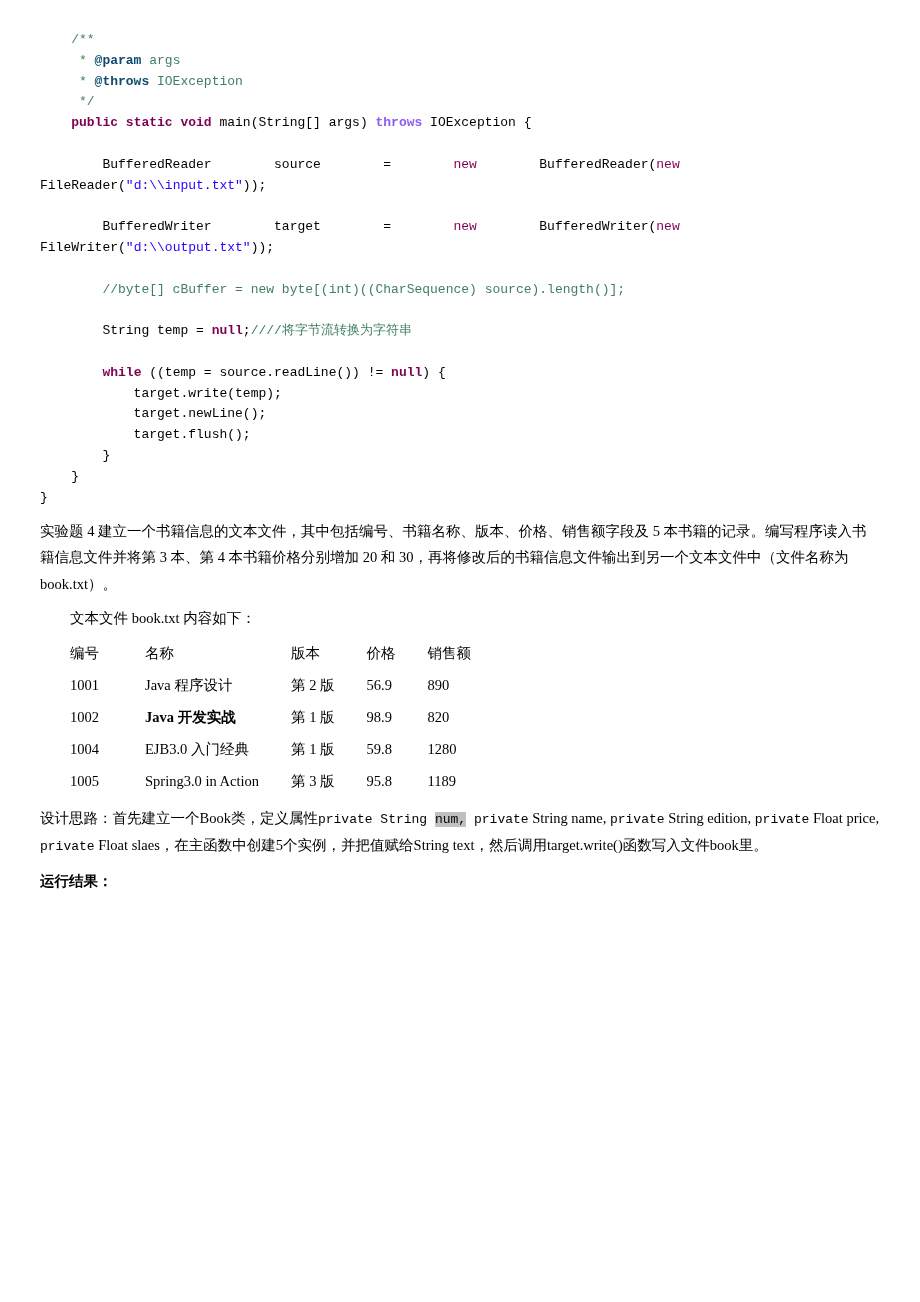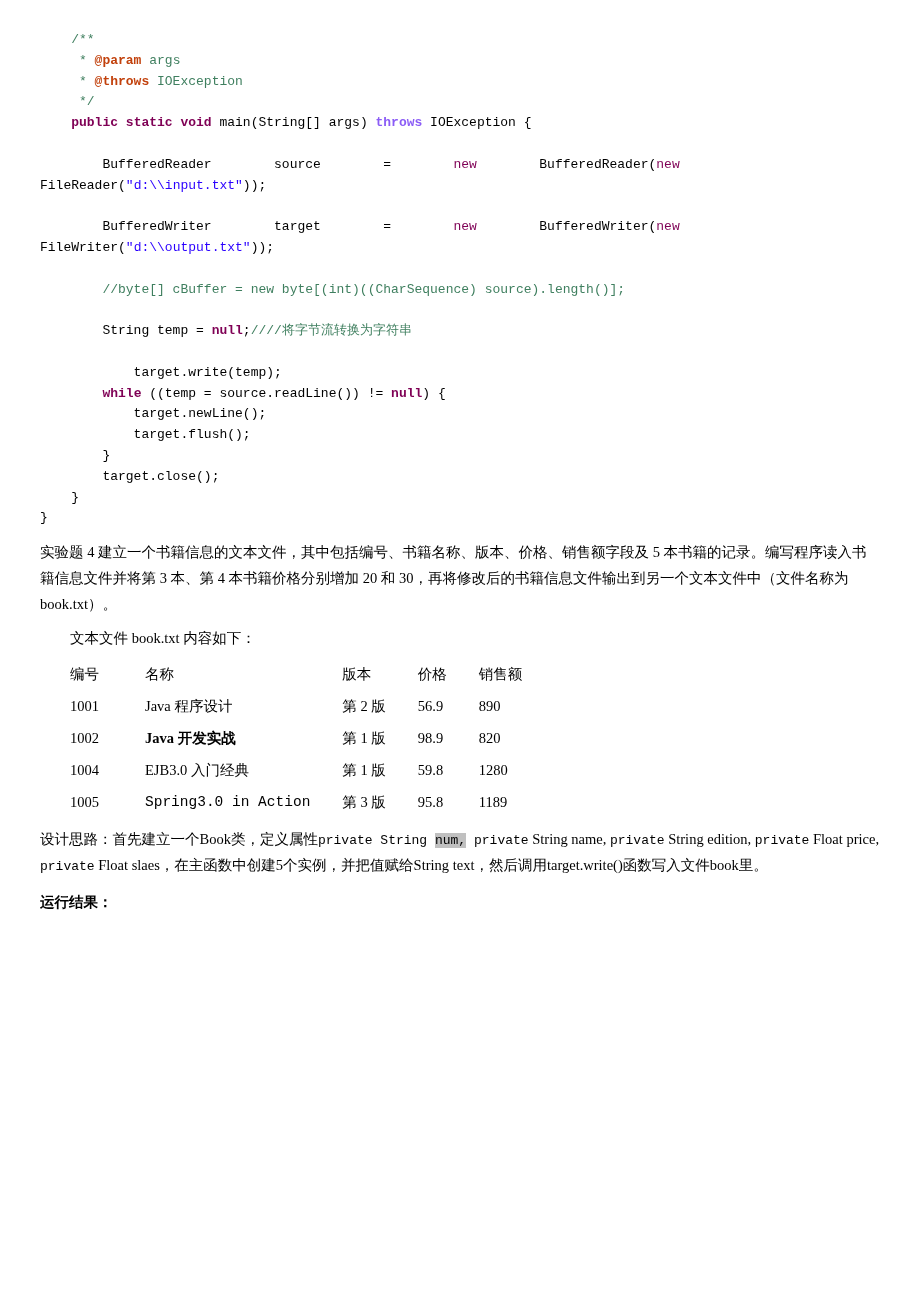--- a/index.html
+++ b/index.html
@@ -22,21 +22,21 @@
       white-space: pre;
       display: block;
     }
     .kw-blue { color: #7f0055; font-weight: bold; }
     .kw-new { color: #7f0055; font-weight: normal; }
     .comment { color: #3f7f5f; }
     .comment-tag { color: #7f9fbf; font-weight: bold; }
     .string-val { color: #2a00ff; }
     .cn-comment { color: #3f7f5f; }
     .throws-kw { color: #8b5cf6; font-weight: bold; }
-    .javadoc-at { color: #c2410c; font-weight: bold; }
+    .javadoc-at { color: #0c4a6e; font-weight: bold; }
 
     .prose {
       font-family: "SimSun", "宋体", serif;
       font-size: 14.5px;
       line-height: 1.8;
       color: #000;
       margin-top: 10px;
     }
     .prose .bold { font-weight: normal; }
     .prose .inline-code {
@@ -88,26 +88,25 @@
   <span class="code-line">        BufferedReader        source        =        <span class="kw-new">new</span>        BufferedReader(<span class="kw-new">new</span></span>
   <span class="code-line">FileReader(<span class="string-val">"d:\\input.txt"</span>));</span>
   <span class="code-line"> </span>
   <span class="code-line">        BufferedWriter        target        =        <span class="kw-new">new</span>        BufferedWriter(<span class="kw-new">new</span></span>
   <span class="code-line">FileWriter(<span class="string-val">"d:\\output.txt"</span>));</span>
   <span class="code-line"> </span>
   <span class="code-line comment">        //byte[] cBuffer = new byte[(int)((CharSequence) source).length()];</span>
   <span class="code-line"> </span>
   <span class="code-line">        String temp = <span class="kw-blue">null</span>;<span class="cn-comment">////将字节流转换为字符串</span></span>
   <span class="code-line"> </span>
+  <span class="code-line">        <span class="kw-blue">while</span> ((temp = source.readLine()) != <span class="kw-blue">null</span>) {</span>
   <span class="code-line">            target.write(temp);</span>
-  <span class="code-line">        <span class="kw-blue">while</span> ((temp = source.readLine()) != <span class="kw-blue">null</span>) {</span>
   <span class="code-line">            target.newLine();</span>
   <span class="code-line">            target.flush();</span>
   <span class="code-line">        }</span>
-  <span class="code-line">        target.close();</span>
   <span class="code-line">    }</span>
   <span class="code-line">}</span>
 </div>
 
 <div class="prose">
   <p>
     <span class="bold">实验题 4</span><span> 建立一个书籍信息的文本文件，其中包括编号、书籍名称、版本、价格、销售额字段及 5 本书籍的记录。编写程序读入书籍信息文件并将第 3 本、第 4 本书籍价格分别增加 20 和 30，再将修改后的书籍信息文件输出到另一个文本文件中（文件名称为 book.txt）。</span>
   </p>
 
   <div class="table-section">
@@ -139,21 +138,21 @@
           </tr>
           <tr>
             <td>1004</td>
             <td style="padding-left: 30px;">EJB3.0 入门经典</td>
             <td>第 1 版</td>
             <td>59.8</td>
             <td>1280</td>
           </tr>
           <tr>
             <td>1005</td>
-            <td style="padding-left: 30px; font-family: Liberation Mono, monospace;">Spring3.0 in Action</td>
+            <td style="padding-left: 30px;">Spring3.0 in Action</td>
             <td>第 3 版</td>
             <td>95.8</td>
             <td>1189</td>
           </tr>
         </tbody>
     </table>
   </div>
 
   <p>
     <span class="bold">设计思路：</span><span>首先建立一个Book类，定义属性</span><span class="bold inline-code">private</span><span class="inline-code"> String </span><span class="highlight-num inline-code">num,</span><span class="bold inline-code"> private</span><span> String name, </span><span class="bold inline-code">private</span><span> String edition, </span><span class="bold inline-code">private</span><span> Float price, </span><span class="bold inline-code">private</span><span> Float slaes，在主函数中创建5个实例，并把值赋给String text，然后调用target.write()函数写入文件book里。</span>

